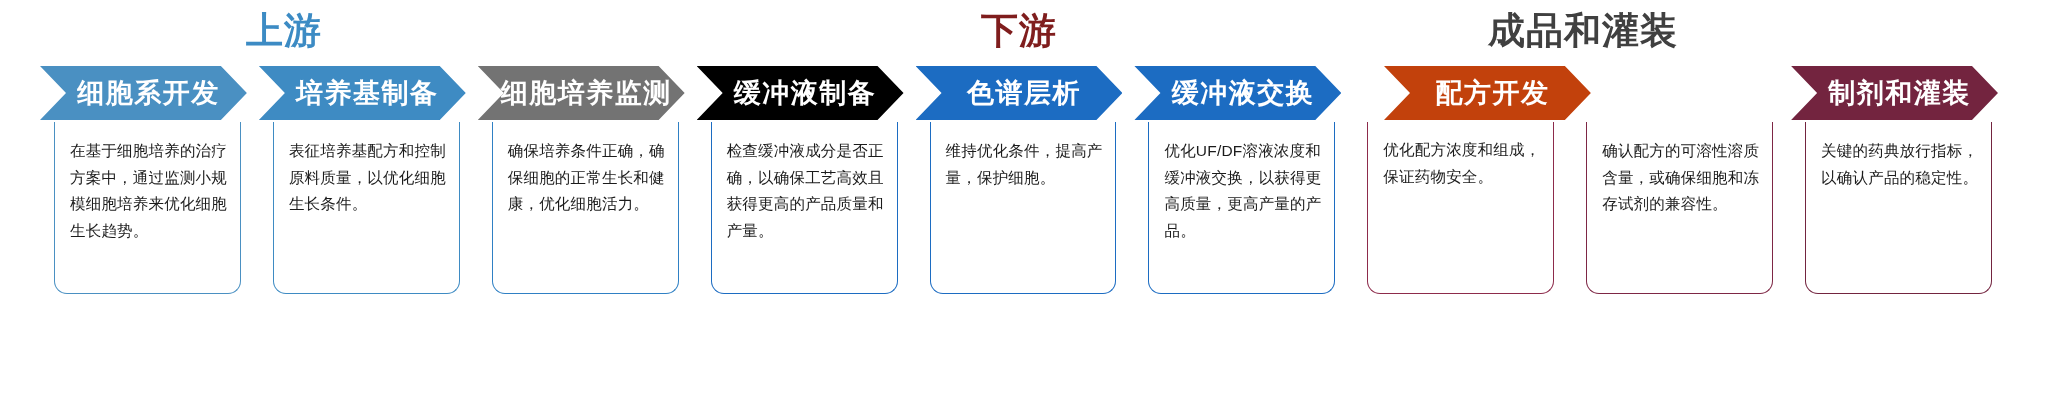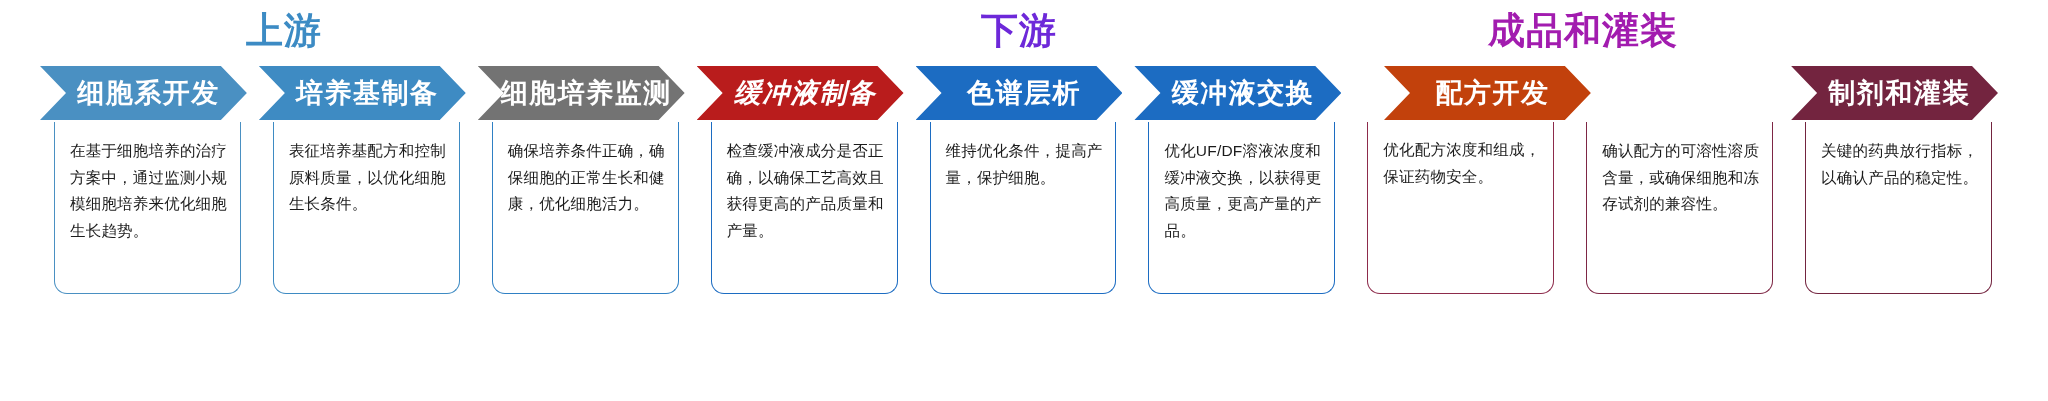--- a/index.html
+++ b/index.html
@@ -102,35 +102,35 @@
     word-break: break-all;
   }
 </style>
 </head>
 <body>
 
 <div id="diagram">
 
   <div class="section-headers">
       <div class="section-title" style="color: rgb(60, 139, 196); left: 246px; width: auto; text-align: left; padding-left: 0px;">上游</div>
-      <div class="section-title" style="color: #6d28d9; left: 981px; width: auto; text-align: left; padding-left: 0px;">下游</div>
-      <div class="section-title" style="color: #a21caf; left: 1488px; width: auto; text-align: left; padding-left: 0px;">成品和灌装</div>
+      <div class="section-title" style="color: #7f1d1d; left: 981px; width: auto; text-align: left; padding-left: 0px;">下游</div>
+      <div class="section-title" style="color: #404040; left: 1488px; width: auto; text-align: left; padding-left: 0px;">成品和灌装</div>
     </div>
 
   <div class="chevron-row">
       <div class="chev" style="left: 40px; width: 206.889px; background: rgb(74, 144, 194); clip-path: polygon(0px 0px, calc(100% - 26px) 0px, 100% 50%, calc(100% - 26px) 100%, 0px 100%, 26px 50%);">
         <span class="chev-label">细胞系开发</span>
       </div>
       <div class="chev" style="left: 258.889px; width: 206.889px; background: rgb(62, 139, 195); clip-path: polygon(0px 0px, calc(100% - 26px) 0px, 100% 50%, calc(100% - 26px) 100%, 0px 100%, 26px 50%);">
         <span class="chev-label">培养基制备</span>
       </div>
       <div class="chev" style="left: 477.778px; width: 206.889px; background: #737373; clip-path: polygon(0px 0px, calc(100% - 26px) 0px, 100% 50%, calc(100% - 26px) 100%, 0px 100%, 26px 50%); text-align: center;">
         <span class="chev-label">细胞培养监测</span>
       </div>
-      <div class="chev" style="left: 696.667px; width: 206.889px; background: #b91c1c; clip-path: polygon(0px 0px, calc(100% - 26px) 0px, 100% 50%, calc(100% - 26px) 100%, 0px 100%, 26px 50%); font-style: italic;">
+      <div class="chev" style="left: 696.667px; width: 206.889px; background: #000000; clip-path: polygon(0px 0px, calc(100% - 26px) 0px, 100% 50%, calc(100% - 26px) 100%, 0px 100%, 26px 50%);">
         <span class="chev-label">缓冲液制备</span>
       </div>
       <div class="chev" style="left: 915.556px; width: 206.889px; background: rgb(28, 108, 194); clip-path: polygon(0px 0px, calc(100% - 26px) 0px, 100% 50%, calc(100% - 26px) 100%, 0px 100%, 26px 50%);">
         <span class="chev-label">色谱层析</span>
       </div>
       <div class="chev" style="left: 1134.44px; width: 206.889px; background: rgb(28, 108, 194); clip-path: polygon(0px 0px, calc(100% - 26px) 0px, 100% 50%, calc(100% - 26px) 100%, 0px 100%, 26px 50%);">
         <span class="chev-label">缓冲液交换</span>
       </div>
       <div class="chev" style="left: 1384px; width: 206.889px; background: #c2410c; clip-path: polygon(0px 0px, calc(100% - 26px) 0px, 100% 50%, calc(100% - 26px) 100%, 0px 100%, 26px 50%);">
         <span class="chev-label">配方开发</span>

